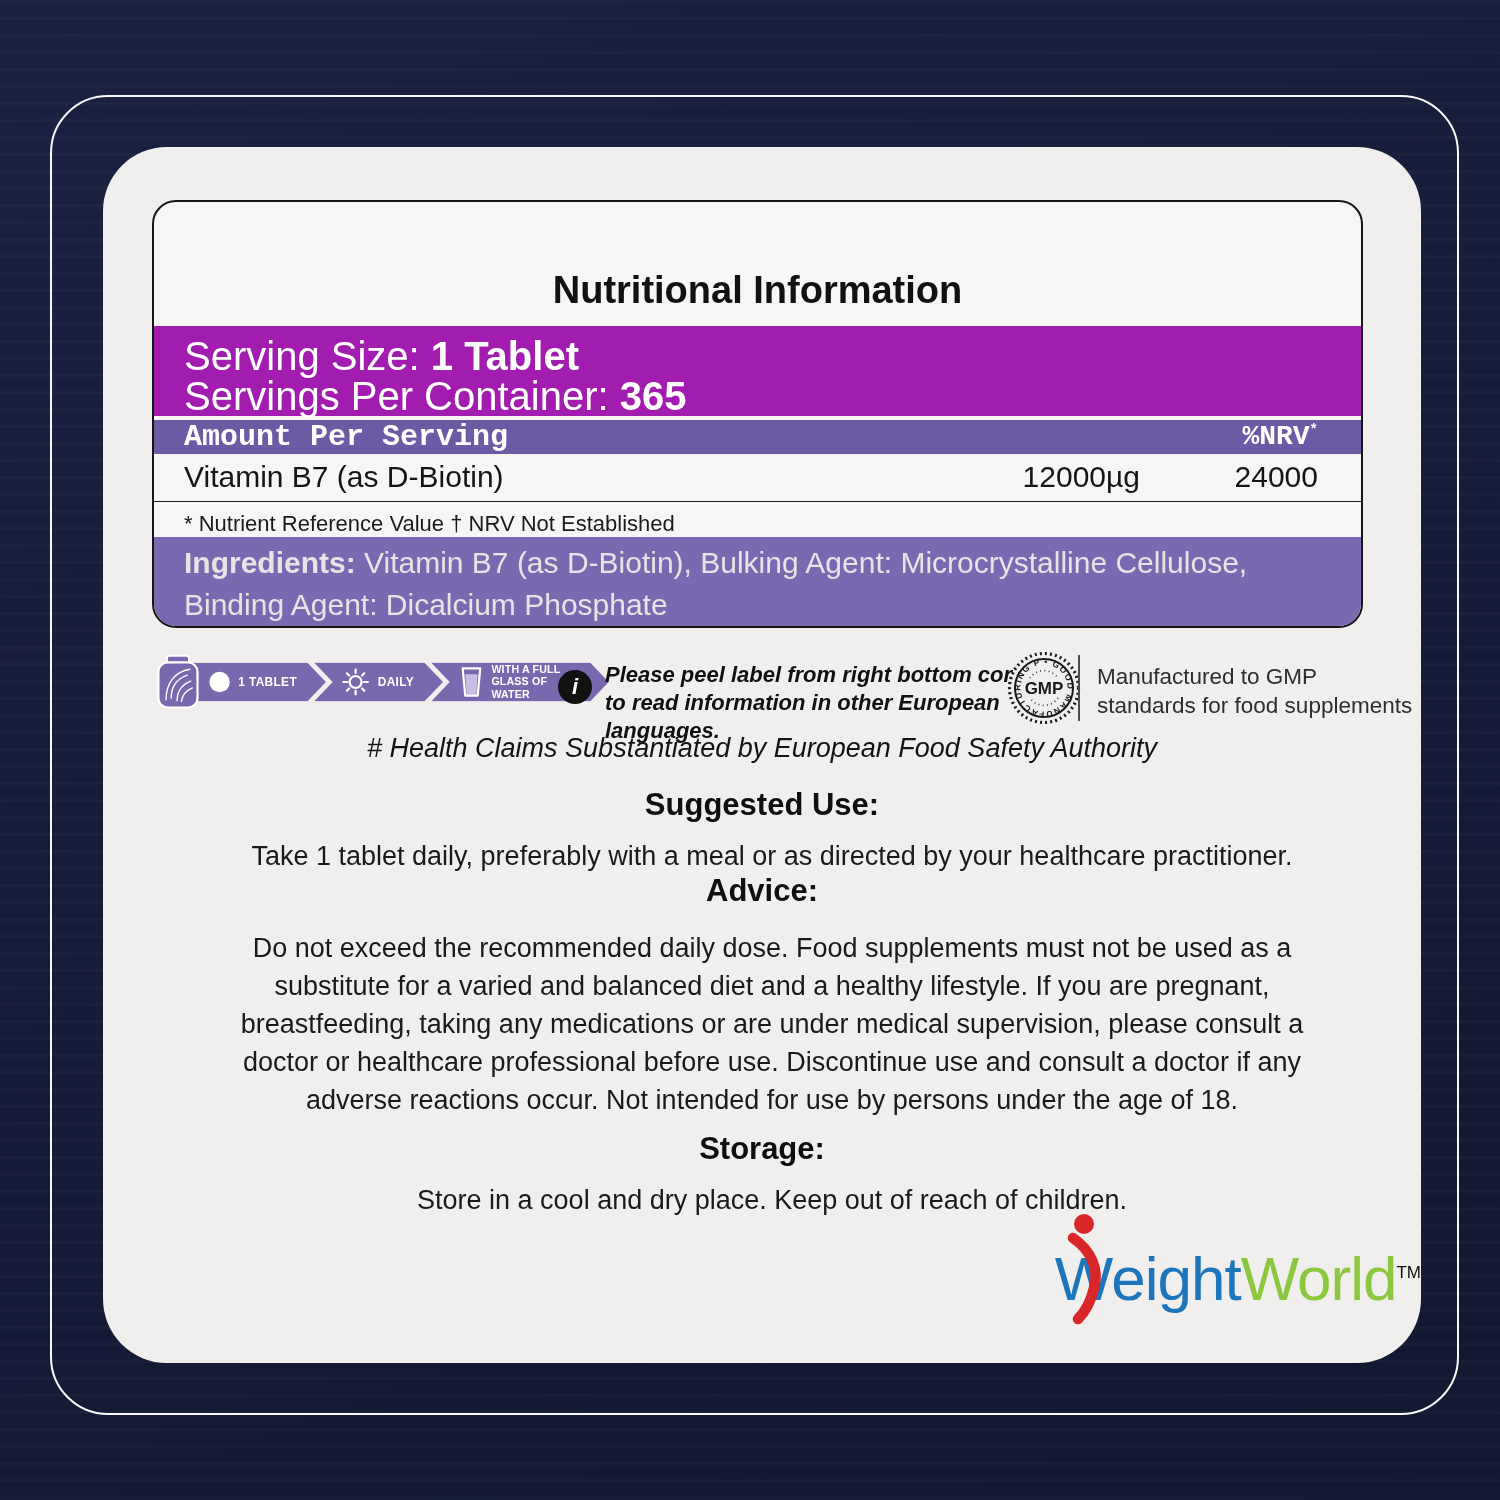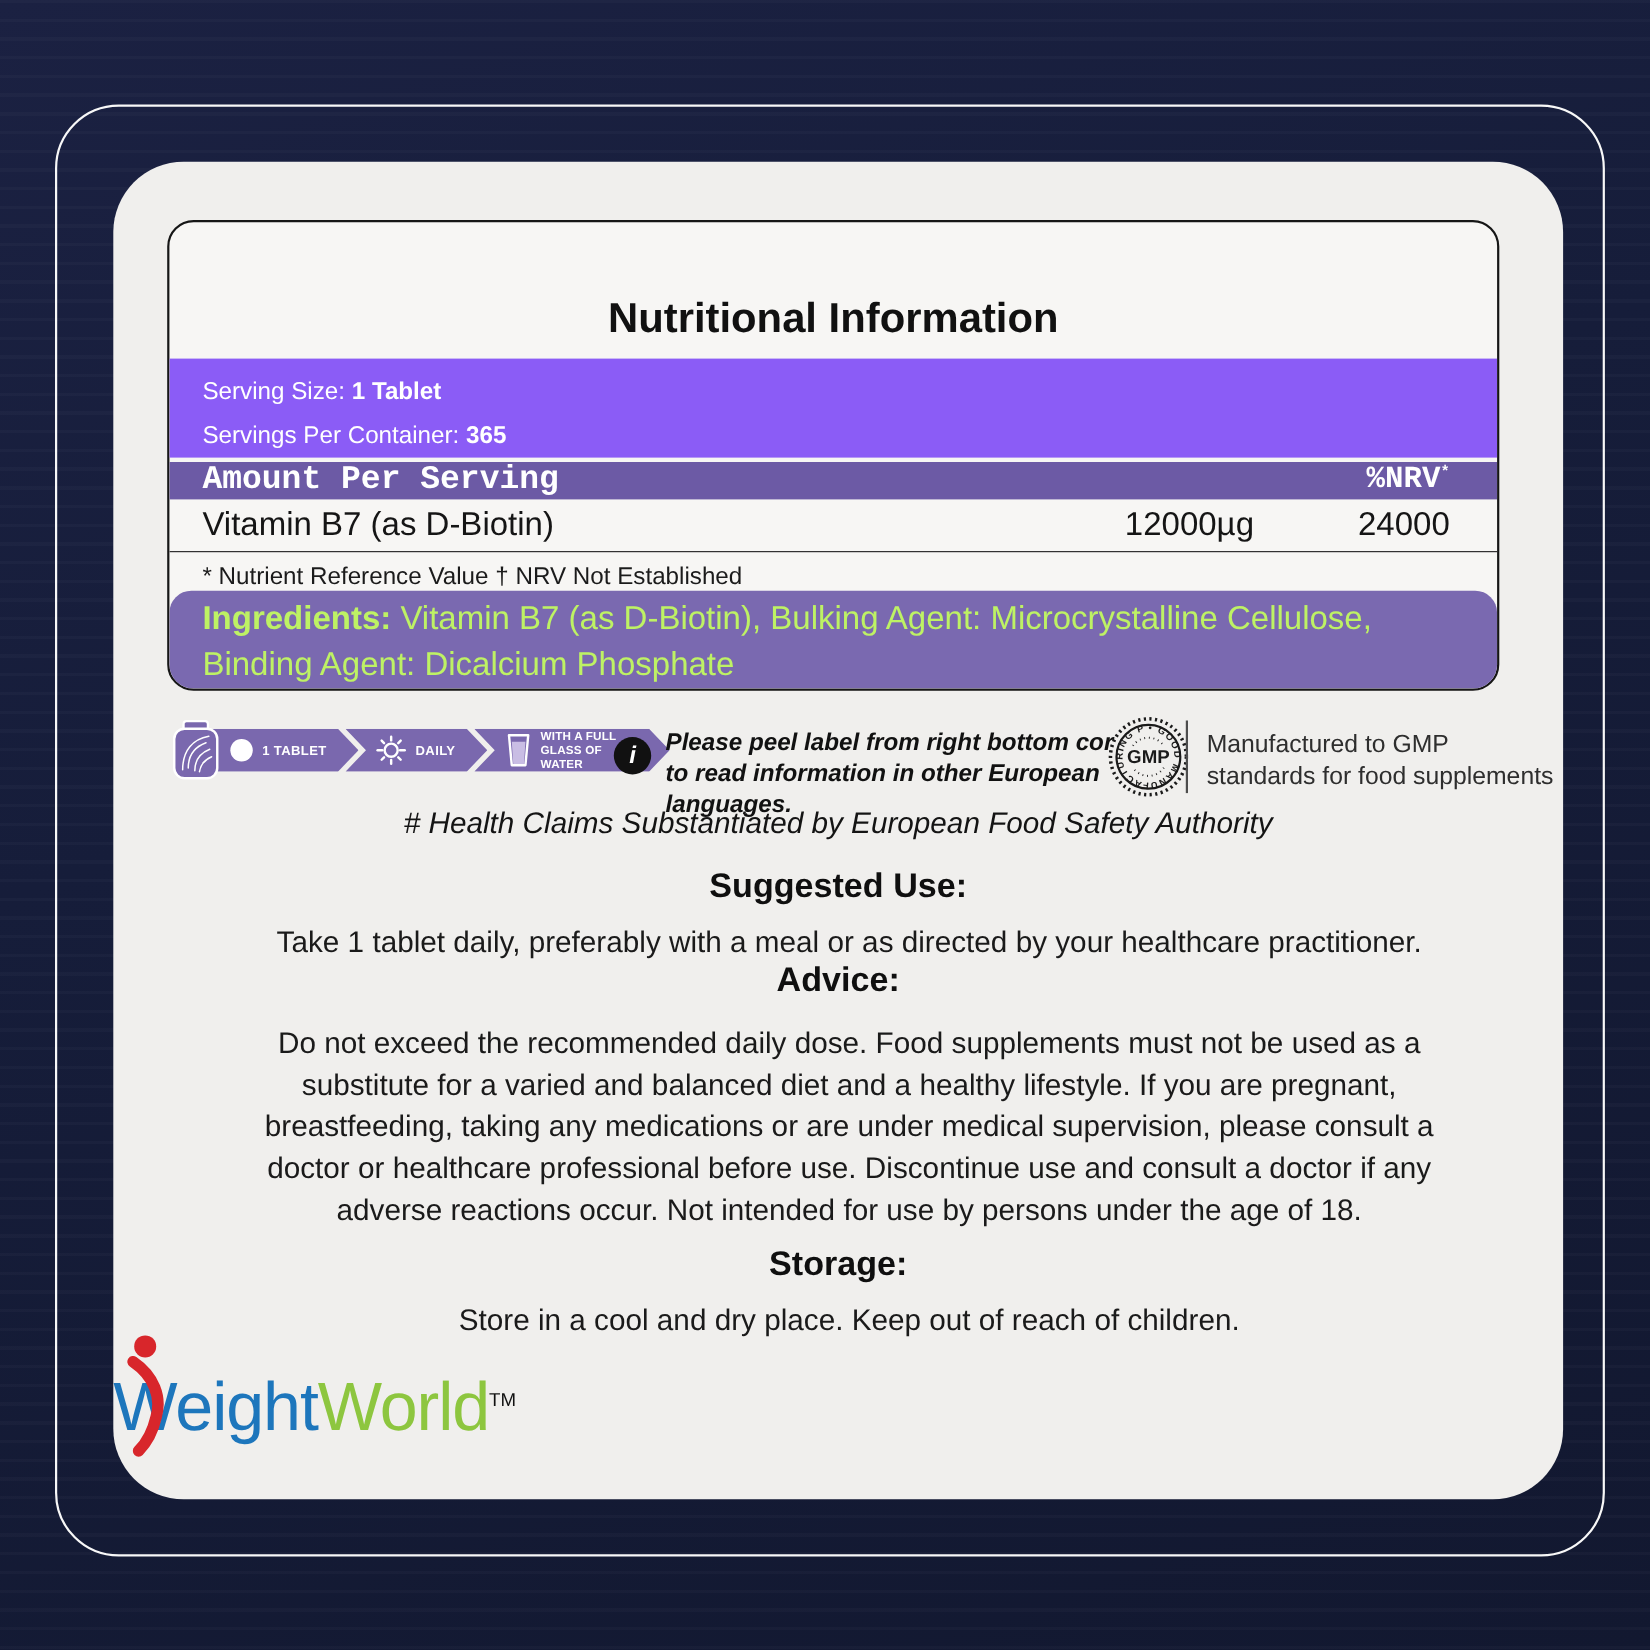--- a/index.html
+++ b/index.html
@@ -13,41 +13,41 @@
     border:2px solid #f8f8f8;border-radius:58px;}
   .card{position:absolute;left:103px;top:147px;width:1318px;height:1216px;
     background:#f0efed;border-radius:64px;}
 
   
   .panel{position:absolute;left:49px;top:53px;width:1211px;height:428px;
     background:#f7f6f4;border:2px solid #161616;border-radius:24px;
     overflow:hidden;display:flex;flex-direction:column;box-sizing:border-box;}
   .panel-title{height:76px;line-height:80px;text-align:center;
     font-size:38px;font-weight:700;color:#111;margin-top:48px;}
-  .band-serving{height:94px;background:#8b5cf6;color:#fff;
-    padding:10px 0 0 30px;box-sizing:border-box;font-size:22px;line-height:40px;}
+  .band-serving{height:94px;background:#a21caf;color:#fff;
+    padding:10px 0 0 30px;box-sizing:border-box;font-size:40px;line-height:40px;}
   .band-serving b{font-weight:700;}
   .band-gap{height:6px;}
   .band-amount{height:52px;background:#6c5aa5;color:#fff;display:flex;
     align-items:center;justify-content:space-between;
     padding:0 43px 0 30px;box-sizing:border-box;font-family:Liberation Mono, monospace;}
   .band-amount .hdr{font-size:30px;font-weight:700;}
   .band-amount .nrv-h{font-size:28px;font-weight:700;}
   .band-amount sup{font-size:14px;}
   .row-nutrient{height:76px;display:flex;align-items:center;
     justify-content:space-between;padding:0 43px 0 30px;box-sizing:border-box;
     color:#151515;font-size:30px;}
   .row-nutrient .vals{display:flex;align-items:flex-end;}
   .row-nutrient .val-nrv{width:178px;text-align:right;}
   .hairline{height:2px;background:#1d1d1d;}
   .footnote{height:40px;padding:9px 0 0 30px;box-sizing:border-box;
     font-size:22px;color:#1b1b1b;}
   .footnote .fn2{}
-  .band-ingredients{flex:1;background:#7a69b0;color:#bef264;
-    padding:5px 28px 0 30px;box-sizing:border-box;font-size:30px;line-height:42px;border-radius:20px;}
+  .band-ingredients{flex:1;background:#7a69b0;color:#e5e5e5;
+    padding:5px 28px 0 30px;box-sizing:border-box;font-size:30px;line-height:42px;}
   .band-ingredients b{font-weight:700;}
 
   
   .strip{position:absolute;left:52px;top:502px;height:66px;display:flex;
     align-items:center;transform:scale(0.85);transform-origin:left center;}
   .jar{position:relative;z-index:2;flex:0 0 auto;}
   .segments{display:flex;align-items:center;margin-left:-20px;}
   .seg{height:46px;background:#7a68ae;color:#fff;display:flex;align-items:center;
     font-weight:700;letter-spacing:.4px;}
   .seg-first{clip-path:polygon(0 0,calc(100% - 22px) 0,100% 50%,calc(100% - 22px) 100%,0 100%);
@@ -78,21 +78,21 @@
   .sec-h{position:absolute;left:0;width:100%;margin:0;text-align:center;
     font-size:31px;font-weight:700;color:#0f0f0f;}
   .sec-b{position:absolute;left:50%;transform:translateX(-50%);margin:10px;
     text-align:center;font-size:27px;color:#1a1a1a;white-space:nowrap;}
   .h-suggested{top:640px;} .b-suggested{top:684px;}
   .h-advice{top:726px;}
   .b-advice{top:772px;width:1128px;white-space:normal;line-height:38px;}
   .h-storage{top:984px;} .b-storage{top:1028px;}
 
   
-  .logo{position:absolute;left:0;top:1088px;width:100%;text-align:left;}
+  .logo{position:absolute;left:0;top:1088px;width:100%;text-align:right;}
   .logo-inner{position:relative;display:inline-block;font-size:62px;
     letter-spacing:-1px;line-height:76px;}
   .logo-blue{color:#1d76bc;}
   .logo-green{color:#8dc63f;}
   .logo-tm{font-size:17px;color:#111;vertical-align:super;letter-spacing:0;}
   .logo-swoosh{position:absolute;left:-8px;top:-26px;}
 </style>
 </head>
 <body>
 

